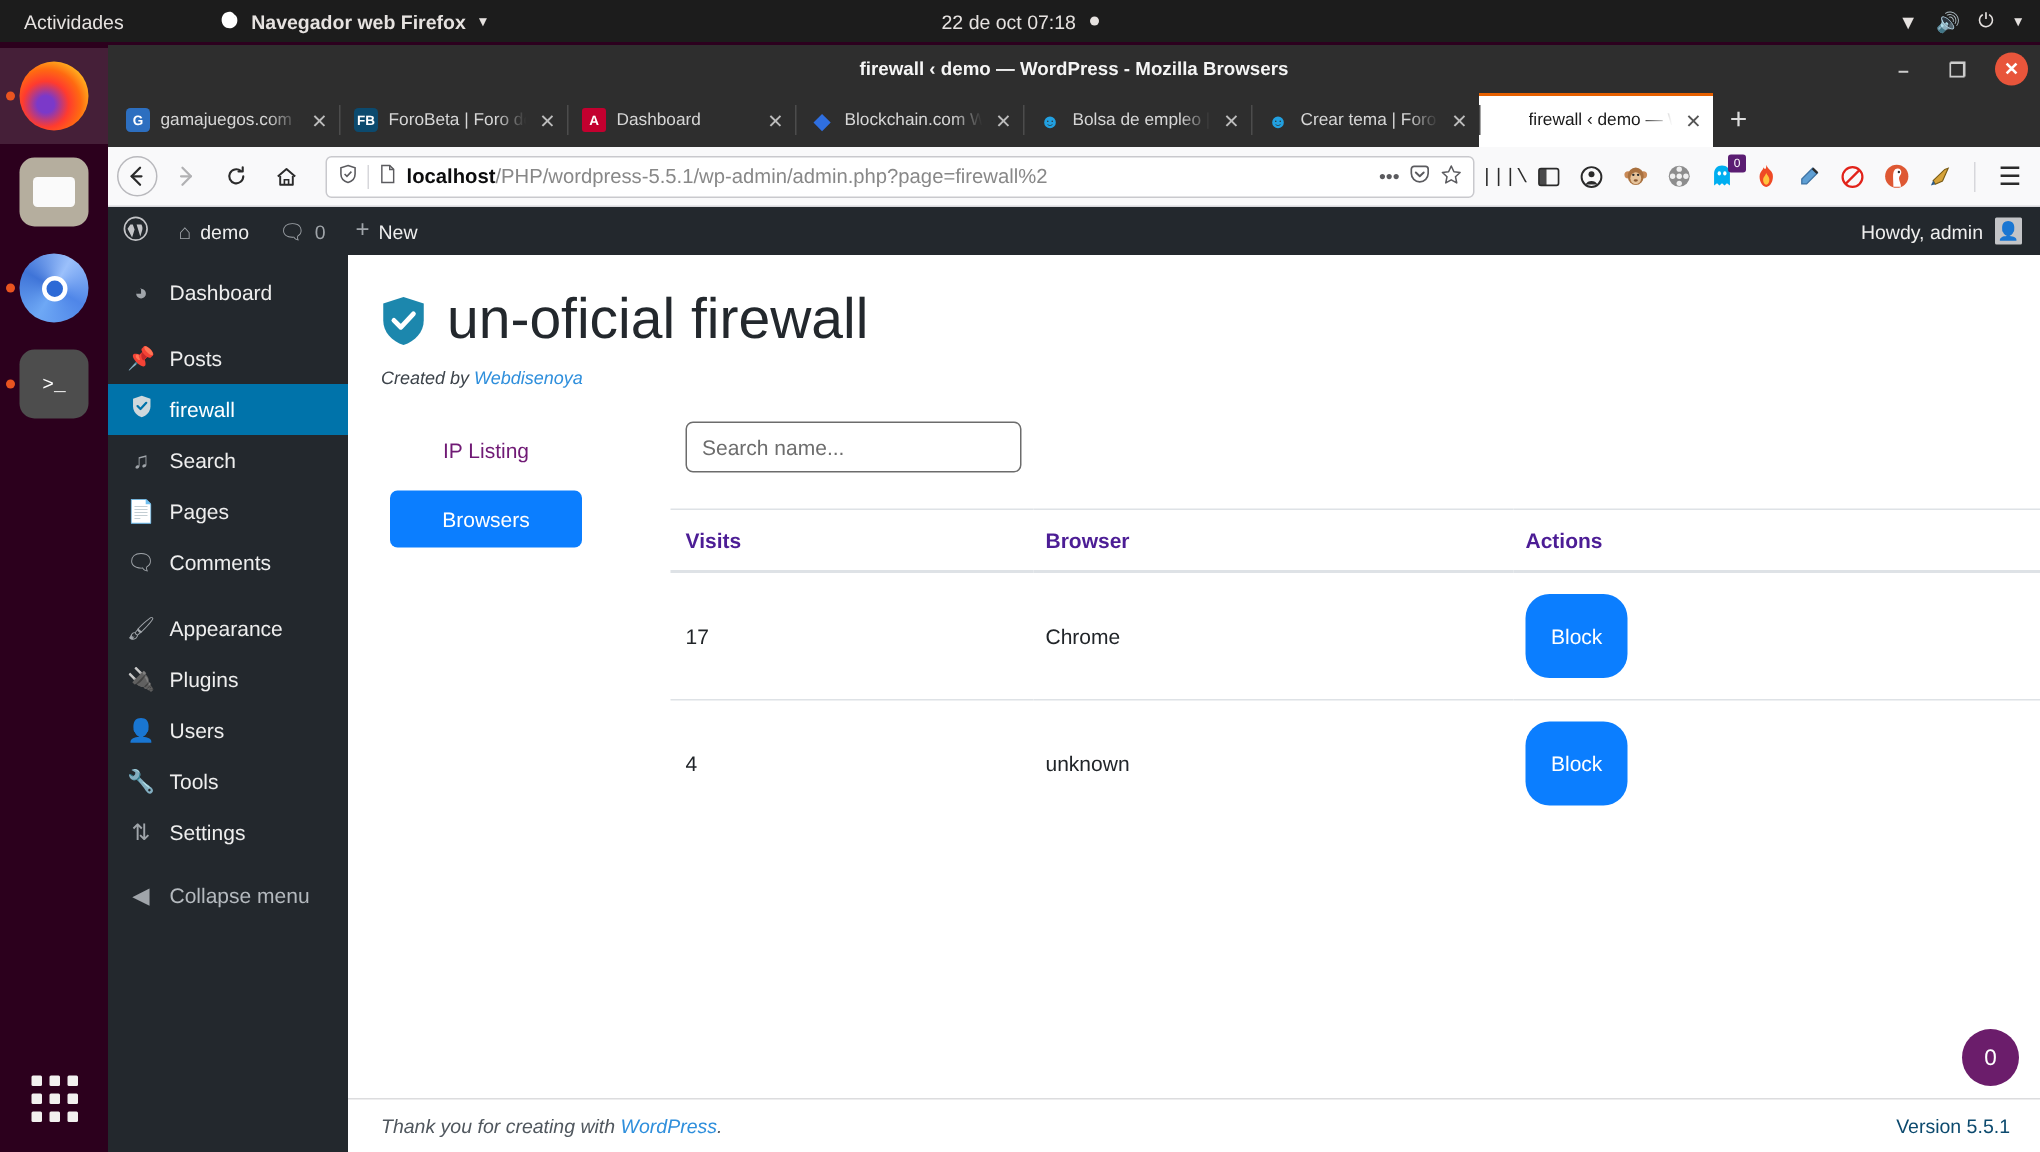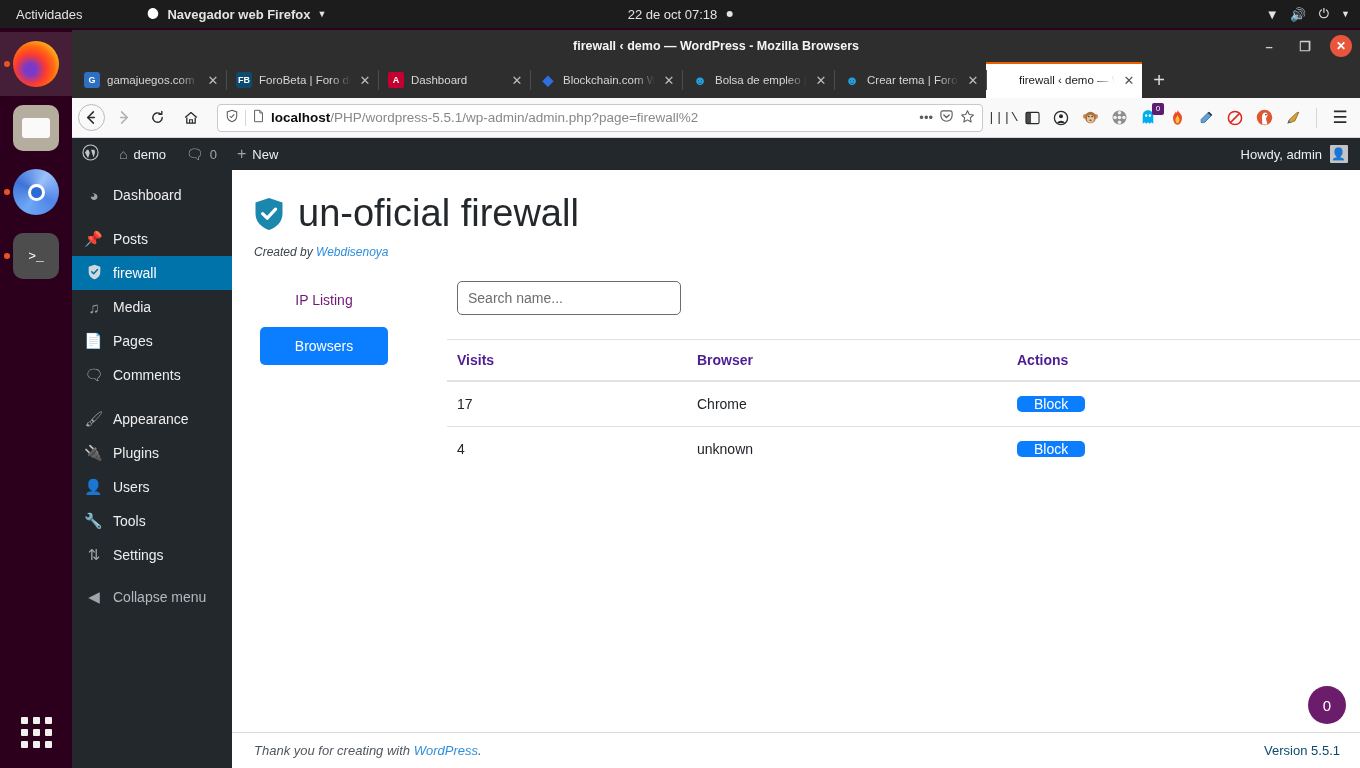--- a/index.html
+++ b/index.html
@@ -222,21 +222,21 @@
   }
   table.fwtable td {
     font-size: 14px; color: #212529; padding: 14px 8px;
     border-top: 1px solid #dee2e6; vertical-align: middle;
   }
   .col-visits { width: 242px; padding-left: 10px !important; }
   .col-browser { width: 320px; }
   .col-actions { }
   .block-btn {
     display: inline-block; background: #0b7eff; color: #fff;
-    font-size: 14px; padding: 0 17px; border-radius: 5px;
+    font-size: 14px; padding: 20px 17px; border-radius: 16px;
     border: none; cursor: pointer; font-family: "Liberation Sans", sans-serif; text-align: center;
   }
 
   #wpfooter {
     position: absolute; bottom: 0; left: 0; right: 0;
     height: 36px; border-top: 1px solid #dcdcde;
     display: flex; align-items: center; justify-content: space-between;
     padding: 0 20px 0 22px; font-size: 13px; color: #50575e;
     background: #fff;
   }
@@ -537,21 +537,21 @@
           <span class="mi-ic">
             <svg width="15" height="16" viewBox="0 0 16 17">
                 <path d="M8 0.8 L14.2 3 V8.4 C14.2 12.2 11.4 15.2 8 16.2 C4.6 15.2 1.8 12.2 1.8 8.4 V3 Z" fill="#cfd8dc"></path>
                 <path d="M5 8.2 L7.1 10.3 L11.2 5.9" fill="none" stroke="#0073aa" stroke-width="1.6" stroke-linecap="round" stroke-linejoin="round"></path>
               </svg>
           </span>
           <span>firewall</span>
         </div>
         <div class="menu-item">
           <span class="mi-ic">♫</span>
-          <span>Media</span>
+          <span>Search</span>
         </div>
         <div class="menu-item">
           <span class="mi-ic">📄</span>
           <span>Pages</span>
         </div>
         <div class="menu-item">
           <span class="mi-ic">🗨</span>
           <span>Comments</span>
         </div>
         <div class="menu-gap"></div>

